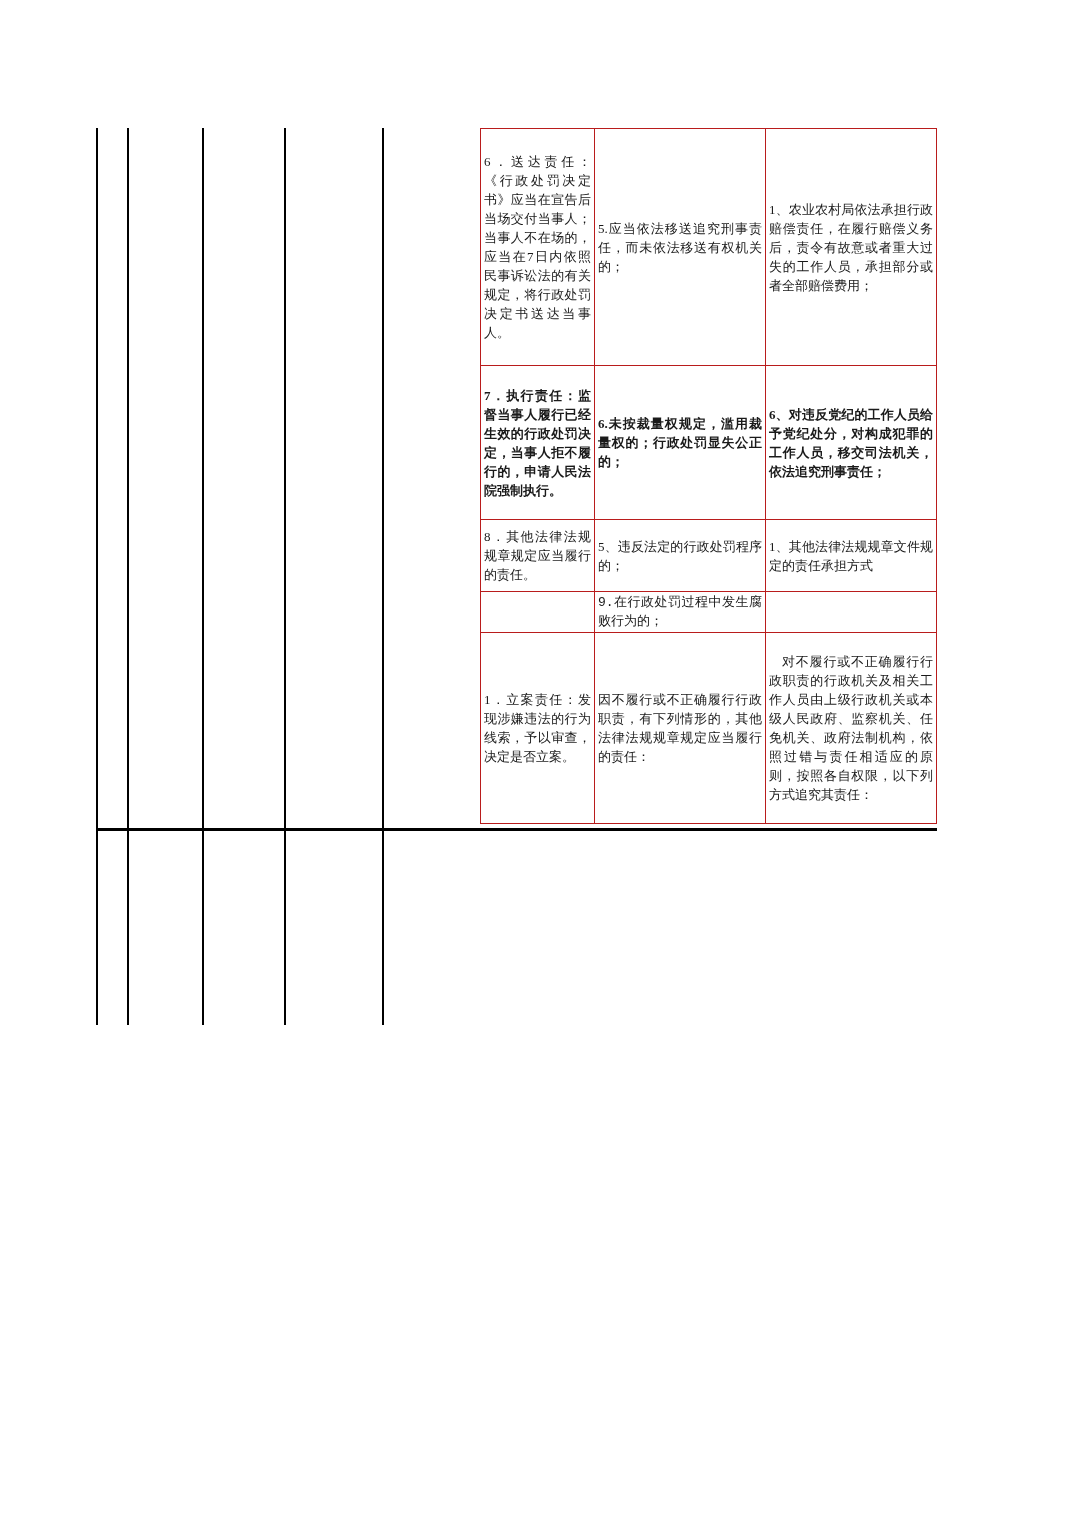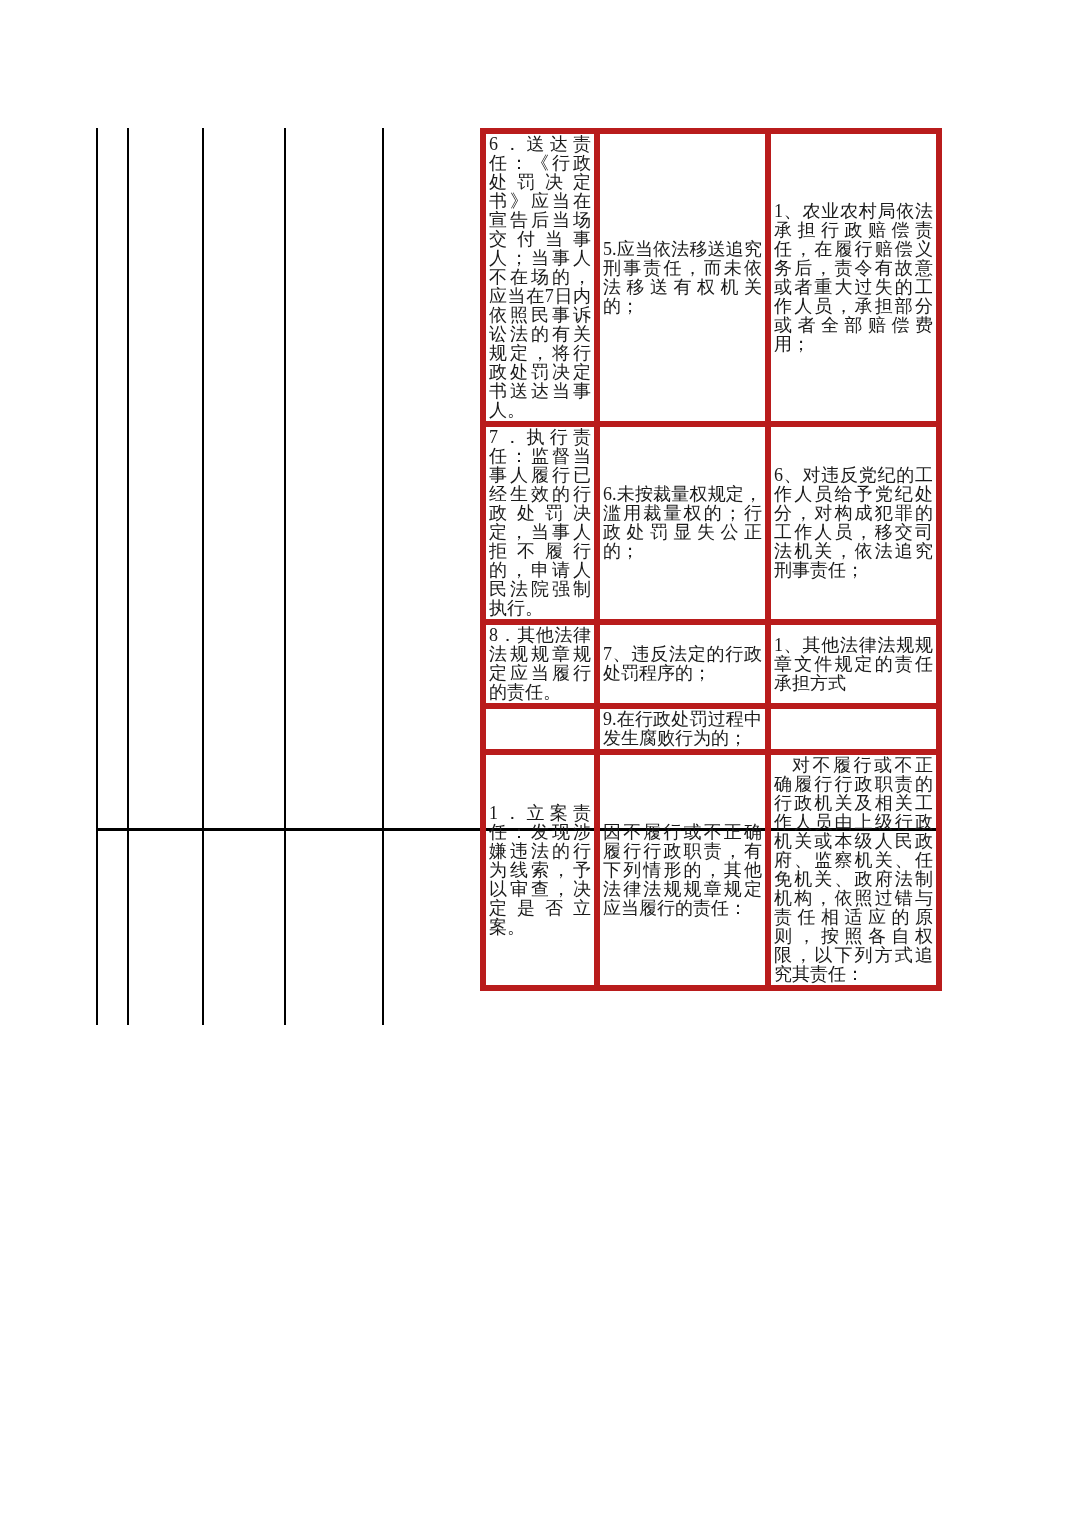--- a/index.html
+++ b/index.html
@@ -32,36 +32,36 @@
     position:absolute;
     left:480px; top:128px;
     border-collapse:collapse;
     table-layout:fixed;
     width:456px;
   }
   table.grid col.c-a { width:114px; }
   table.grid col.c-b { width:171px; }
   table.grid col.c-c { width:171px; }
   table.grid td {
-    border:6px solid #b91c1c;
+    border:1px solid #b91c1c;
     padding:1px 3px;
     vertical-align:middle;
-    font-size:18px;
+    font-size:13px;
     line-height:19px;
     text-align:justify;
     text-justify:inter-character;
     text-align-last:left;
     word-break:break-all;
     overflow:hidden;
   }
   tr.r1 td { height:234px; }
-  tr.r2 td { height:151px; }
+  tr.r2 td { height:151px;font-weight:bold; }
   tr.r3 td { height:69px;  }
   tr.r4 td { height:77px;  }
-  tr.r5 td { height:34px;  }
+  tr.r5 td { height:34px;font-family:Liberation Mono, monospace;  }
   tr.r6 td { height:73px;  }
   tr.r7 td { height:35px;  }
   tr.r8 td { height:188px; }
   td.indent { text-indent:1em; }
 </style>
 </head>
 <body>
 
 <div class="page">
 
@@ -85,21 +85,21 @@
         <td>5.应当依法移送追究刑事责任，而未依法移送有权机关的；</td>
         <td>1、农业农村局依法承担行政赔偿责任，在履行赔偿义务后，责令有故意或者重大过失的工作人员，承担部分或者全部赔偿费用；</td>
       </tr>
       <tr class="r2">
         <td>7．执行责任：监督当事人履行已经生效的行政处罚决定，当事人拒不履行的，申请人民法院强制执行。</td>
         <td>6.未按裁量权规定，滥用裁量权的；行政处罚显失公正的；</td>
         <td>6、对违反党纪的工作人员给予党纪处分，对构成犯罪的工作人员，移交司法机关，依法追究刑事责任；</td>
       </tr>
       <tr class="r3">
         <td>8．其他法律法规规章规定应当履行的责任。</td>
-        <td>7、违反法定的行政处罚程序的；</td>
+        <td>5、违反法定的行政处罚程序的；</td>
         <td>1、其他法律法规规章文件规定的责任承担方式</td>
       </tr>
       <tr class="r5">
         <td></td>
         <td>9.在行政处罚过程中发生腐败行为的；</td>
         <td></td>
       </tr>
       <tr class="r8">
         <td>1．立案责任：发现涉嫌违法的行为线索，予以审查，决定是否立案。</td>
         <td>因不履行或不正确履行行政职责，有下列情形的，其他法律法规规章规定应当履行的责任：</td>

